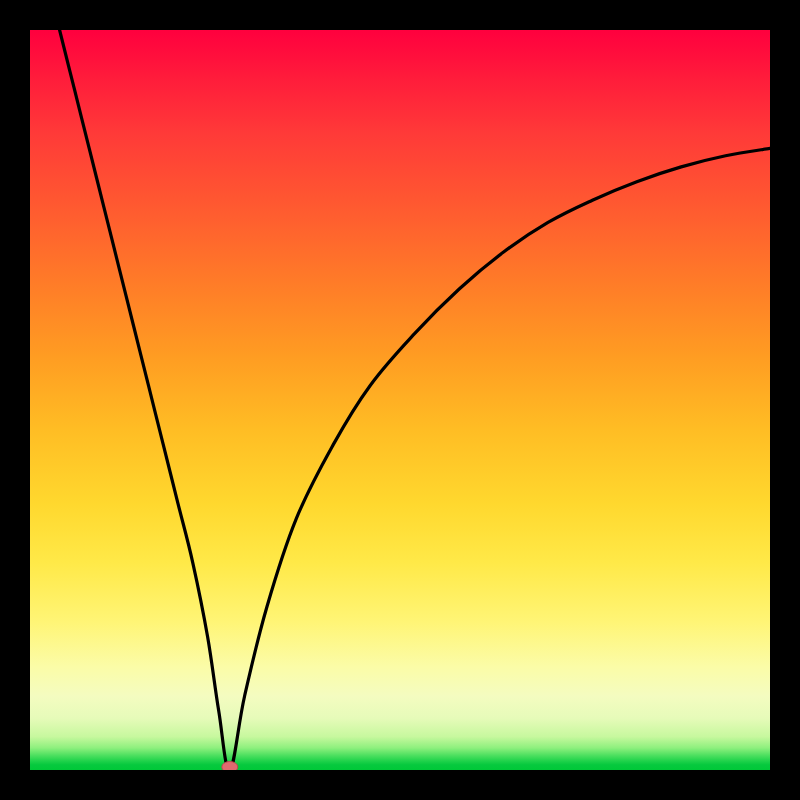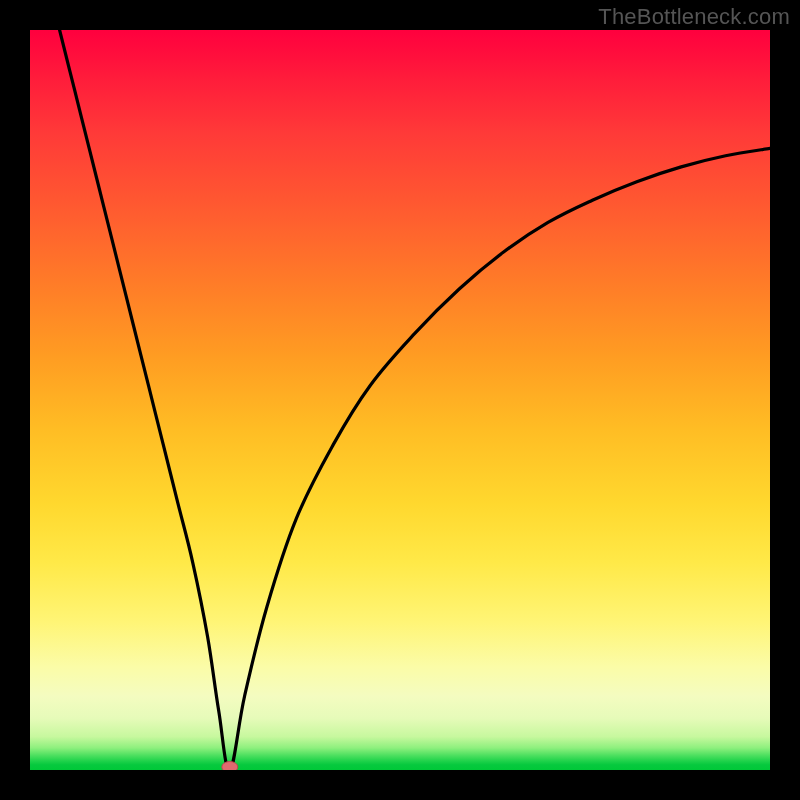--- a/index.html
+++ b/index.html
@@ -67,14 +67,13 @@
 </head>
 <body>
 
 <div class="frame">
   <div class="plot">
     <svg class="curve-svg" viewBox="0 0 740 740" preserveAspectRatio="none">
       <path fill="none" stroke="#000000" stroke-width="3.2" stroke-linecap="round" stroke-linejoin="round" d="M 29.60 0.00 C 32.26 10.66, 39.07 37.89, 44.40 59.20 C 49.73 80.51, 53.87 97.09, 59.20 118.40 C 64.53 139.71, 68.67 156.29, 74.00 177.60 C 79.33 198.91, 83.47 215.49, 88.80 236.80 C 94.13 258.11, 98.27 274.69, 103.60 296.00 C 108.93 317.31, 113.07 333.89, 118.40 355.20 C 123.73 376.51, 127.87 393.09, 133.20 414.40 C 138.53 435.71, 142.67 452.29, 148.00 473.60 C 153.33 494.91, 157.47 508.82, 162.80 532.80 C 168.13 556.78, 172.94 580.16, 177.60 606.80 C 182.26 633.44, 184.70 656.82, 188.70 680.80 C 192.70 704.78, 195.14 742.66, 199.80 740.00 C 204.46 737.34, 207.94 695.30, 214.60 666.00 C 221.26 636.70, 227.48 609.17, 236.80 577.20 C 246.12 545.23, 254.41 517.70, 266.40 488.40 C 278.39 459.10, 290.08 438.38, 303.40 414.40 C 316.72 390.42, 325.75 375.18, 340.40 355.20 C 355.05 335.22, 368.82 320.72, 384.80 303.40 C 400.78 286.08, 413.22 273.65, 429.20 259.00 C 445.18 244.35, 457.62 233.99, 473.60 222.00 C 489.58 210.01, 502.02 201.72, 518.00 192.40 C 533.98 183.08, 546.42 177.53, 562.40 170.20 C 578.38 162.87, 590.82 157.69, 606.80 151.70 C 622.78 145.71, 635.22 141.56, 651.20 136.90 C 667.18 132.24, 679.62 129.13, 695.60 125.80 C 711.58 122.47, 732.01 119.73, 740.00 118.40"></path>
       <ellipse rx="8" ry="5.5" cx="199.80" cy="737.00" fill="#e06a6f" stroke="#b94a50" stroke-width="1"></ellipse>
     </svg>
   </div>
-  <div class="watermark">TheBottleneck.com</div>
 </div>
 
 </body></html>

